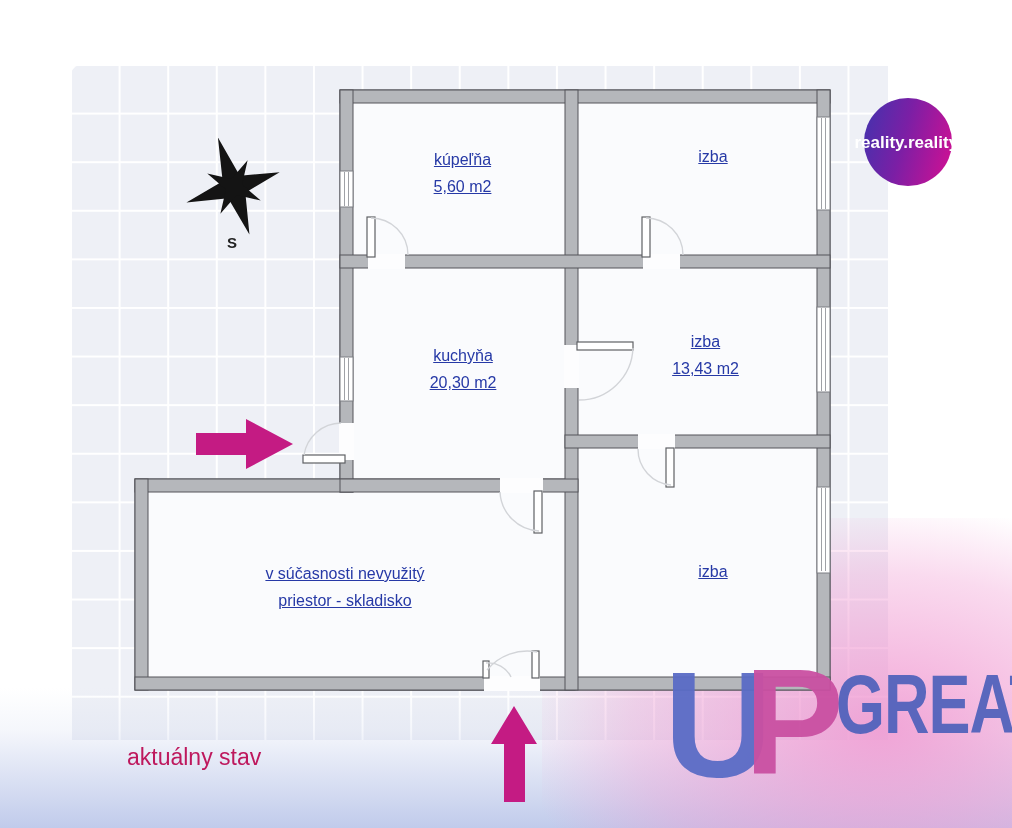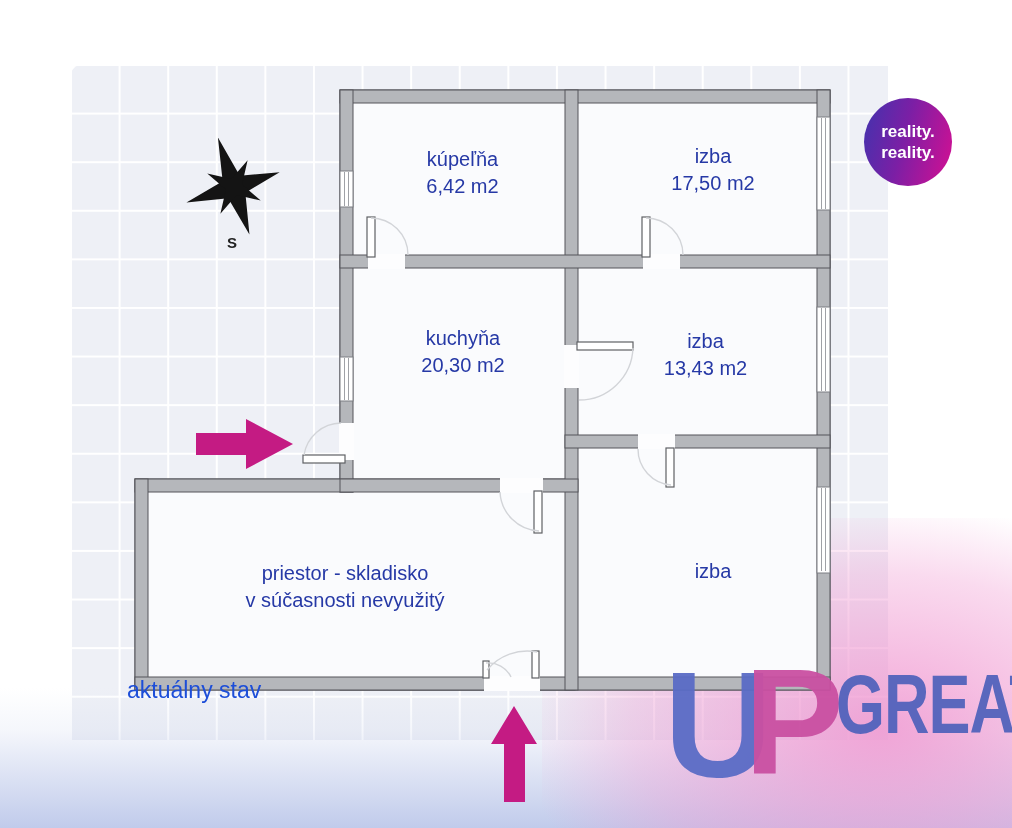--- a/index.html
+++ b/index.html
@@ -12,28 +12,28 @@
                      linear-gradient(to bottom,#ffffff 2px,transparent 2px);
     background-size:48.6px 48.6px;border-radius:14px 0 0 0;}
   
   .band{position:absolute;left:0;top:688px;width:1012px;height:140px;
     background:linear-gradient(to bottom,rgba(199,209,236,0) 0%,rgba(199,209,236,0.18) 30%,rgba(189,200,234,0.95) 100%);}
   
   .glow{position:absolute;right:0;bottom:0;width:470px;height:310px;
     background:radial-gradient(ellipse at 72% 68%,rgba(240,150,208,0.85) 0%,rgba(240,150,208,0.35) 52%,rgba(240,150,208,0) 76%);}
   svg.plan{position:absolute;left:0;top:0;}
   
-  .room-label{position:absolute;text-align:center;color:#2639a6;font-size:20px;line-height:27px;}
+  .room-label{position:absolute;text-align:center;color:#2639a6;font-size:16px;line-height:27px;text-decoration:underline;}
   .room-label span{display:block;}
-  .caption{position:absolute;left:127px;top:677px;color:#1d4ed8;font-size:23px;}
+  .caption{position:absolute;left:127px;top:744px;color:#be185d;font-size:23px;}
   .compass-s{position:absolute;left:227px;top:234px;color:#222;font-size:15px;font-weight:bold;}
   
   .badge{position:absolute;left:864px;top:98px;width:88px;height:88px;border-radius:50%;
     background:linear-gradient(105deg,#4133ae 0%,#7b1fa5 45%,#d60f92 100%);
-    display:flex;flex-direction:column;align-items:center;justify-content:center;
+    display:flex;flex-direction:row;align-items:center;justify-content:center;
     color:#ffffff;font-weight:bold;font-size:17px;line-height:21px;}
   
   .wm-letter{position:absolute;font-weight:800;line-height:1;opacity:0.95;}
   .wm-u{left:664px;top:650px;font-size:150px;color:#5a6cc6;}
   .wm-p{left:744px;top:646px;font-size:150px;color:#ca50a2;}
   .wm-great{position:absolute;left:836px;top:656px;font-size:63px;font-weight:800;
     letter-spacing:-1px;color:#5263bc;transform:scaleY(1.32);transform-origin:top left;opacity:0.95;}
 </style>
 </head>
 <body>
@@ -139,40 +139,39 @@
       <path d="M 0 -52 L 9 -9 L 48 0 L 9 9 L 0 50 L -9 9 L -50 0 L -9 -9 Z"></path>
       <path d="M 0 -30 L 6 -6 L 30 0 L 6 6 L 0 30 L -6 6 L -30 0 L -6 -6 Z" transform="rotate(45)"></path>
     </g>
 
     <polygon fill="#c41b83" points="196,433 246,433 246,419 293,444 246,469 246,455 196,455"></polygon>
     <polygon fill="#c41b83" points="514,706 537,744 525,744 525,802 504,802 504,744 491,744"></polygon>
   </svg>
 
   <div class="room-label" style="left:375px;top:146px;width:175px;">
     <span>kúpeľňa</span>
-    <span>6,42 m2</span>
+    <span>5,60 m2</span>
   </div>
   <div class="room-label" style="left:628px;top:143px;width:170px;">
     <span>izba</span>
-    <span>17,50 m2</span>
   </div>
-  <div class="room-label" style="left:373px;top:325px;width:180px;">
+  <div class="room-label" style="left:373px;top:342px;width:180px;">
     <span>kuchyňa</span>
     <span>20,30 m2</span>
   </div>
   <div class="room-label" style="left:618px;top:328px;width:175px;">
     <span>izba</span>
     <span>13,43 m2</span>
   </div>
   <div class="room-label" style="left:623px;top:558px;width:180px;">
     <span>izba</span>
   </div>
   <div class="room-label" style="left:205px;top:560px;width:280px;">
+    <span>v súčasnosti nevyužitý</span>
     <span>priestor - skladisko</span>
-    <span>v súčasnosti nevyužitý</span>
   </div>
 
   <span class="compass-s">S</span>
 
   <div class="caption">aktuálny stav</div>
 
   <div class="badge">
     <span>reality.</span>
     <span>reality.</span>
   </div>

